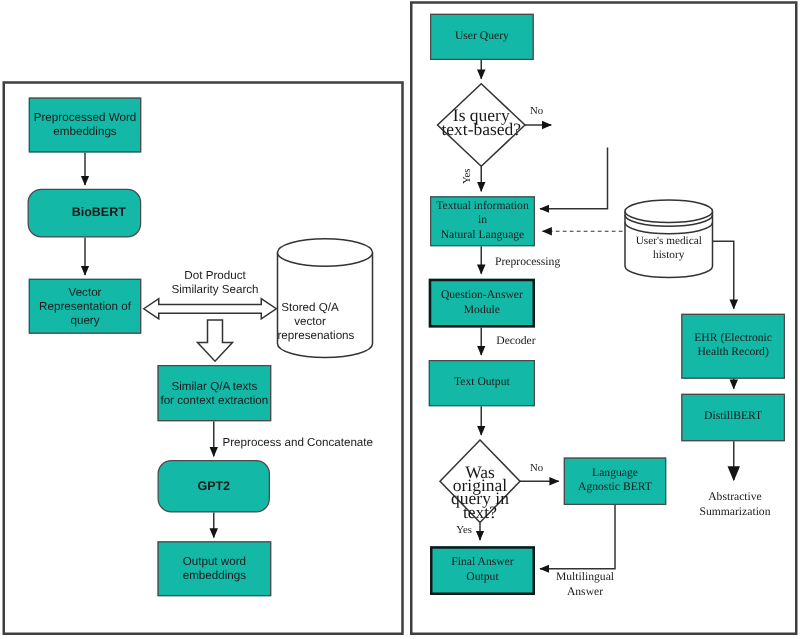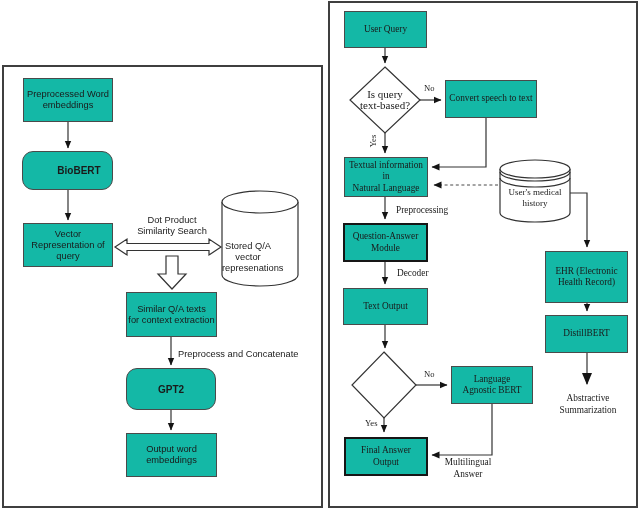--- a/index.html
+++ b/index.html
@@ -12,21 +12,21 @@
   .node{position:absolute;box-sizing:border-box;display:flex;align-items:center;justify-content:center;
         text-align:center;background:#14b8a6;border:1px solid #4a4a4a;white-space:pre-line;padding:1px;}
   .sans{font-family:"Liberation Sans",sans-serif;font-size:9.3px;line-height:11px;}
   .serif{font-family:"Liberation Serif",serif;font-size:9.3px;line-height:11.5px;}
   .rounded{border-radius:11px;}
   .bold{font-weight:bold;font-size:10px;}
   .thick{border:2px solid #161616;}
   .freetext{position:absolute;text-align:center;white-space:pre-line;}
   .lab{position:absolute;white-space:nowrap;}
   .dtext{position:absolute;text-align:center;white-space:pre-line;
-         font-family:"Liberation Serif",serif;font-size:11px;line-height:10.5px;}
+         font-family:"Liberation Serif",serif;font-size:14px;line-height:10.5px;}
   .rot{transform:rotate(-90deg);transform-origin:center center;
        font-family:"Liberation Serif",serif;font-size:8.6px;text-align:center;}
 </style>
 </head>
 <body>
 
 <div class="canvas">
 
   <div class="panel left-panel"></div>
   <div class="panel right-panel"></div>
@@ -100,39 +100,40 @@
   <div class="node sans" style="left:126px;top:433px;width:91px;height:44px;">Output word
 embeddings</div>
 
   <div class="node serif" style="left:344px;top:11px;width:83px;height:37px;">User Query</div>
 
   <div class="dtext" style="left:350px;top:89px;width:70px;">Is query
 text-based?</div>
 
   <div class="lab serif" style="left:424px;top:83px;font-size:8.6px;">No</div>
 
-  <div class="node serif" style="left:445px;top:80px;width:92px;height:38px;">Convert speech to text</div>
 
   <div class="rot" style="position:absolute;left:362px;top:136px;width:22px;">Yes</div>
 
   <div class="node serif" style="left:344px;top:157px;width:84px;height:40px;">Textual information in
 Natural Language</div>
 
   <div class="freetext serif" style="left:500px;top:187px;width:70px;font-size:9px;line-height:11px;">User's medical
 history</div>
 
   <div class="lab serif" style="left:396px;top:205px;">Preprocessing</div>
 
   <div class="node serif thick" style="left:343px;top:223px;width:85px;height:39px;">Question-Answer
 Module</div>
 
   <div class="lab serif" style="left:397px;top:268px;">Decoder</div>
 
   <div class="node serif" style="left:343px;top:288px;width:85px;height:37px;">Text Output</div>
 
+  <div class="dtext" style="left:349px;top:374px;width:70px;">Was original
+query in text?</div>
 
   <div class="lab serif" style="left:424px;top:369px;font-size:8.6px;">No</div>
 
   <div class="lab serif" style="left:365px;top:418px;font-size:8.6px;">Yes</div>
 
   <div class="node serif" style="left:451px;top:366px;width:82px;height:38px;">Language
 Agnostic BERT</div>
 
   <div class="node serif thick" style="left:344px;top:437px;width:84px;height:39px;">Final Answer
 Output</div>

